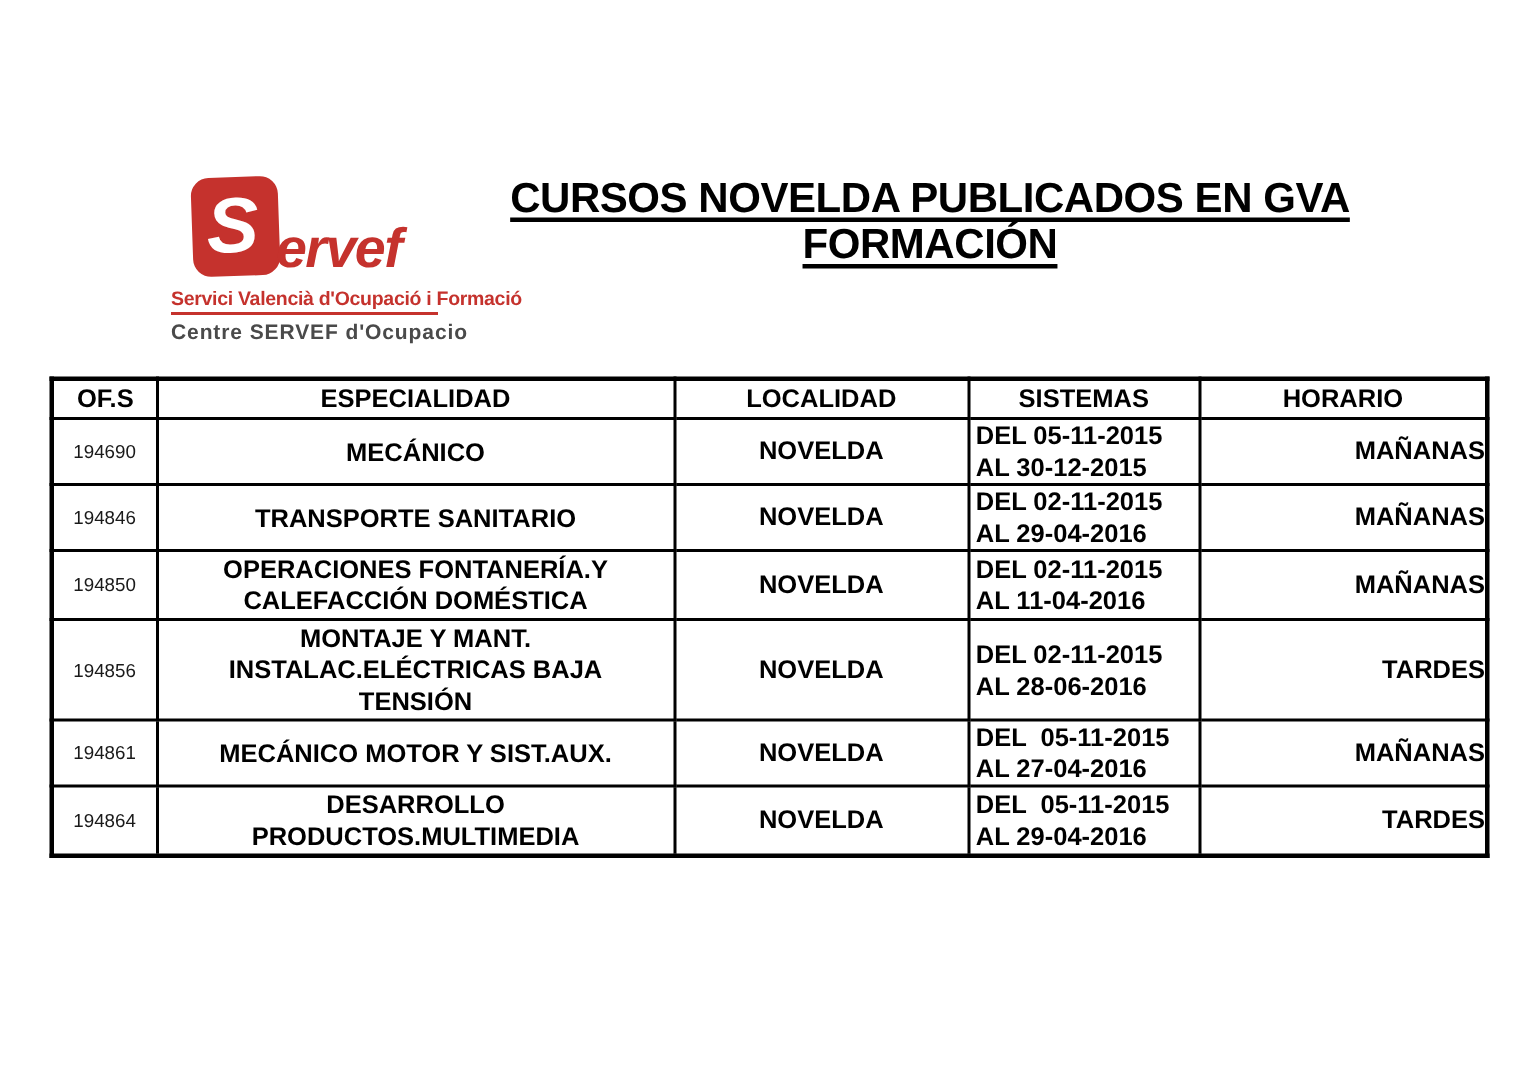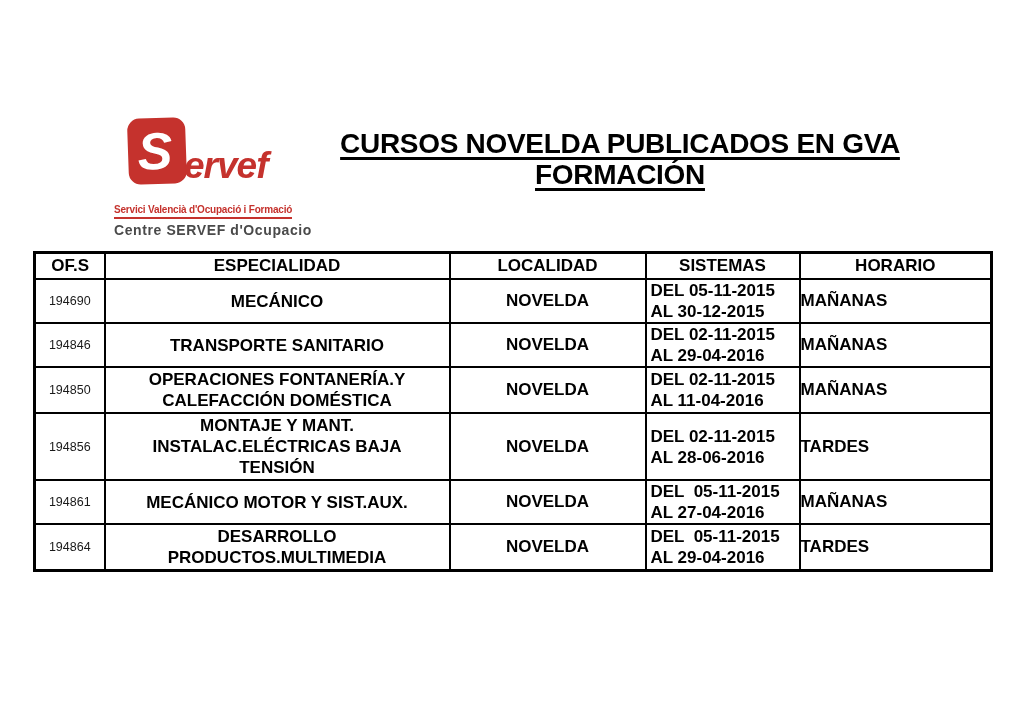--- a/index.html
+++ b/index.html
@@ -28,36 +28,36 @@
   .s-blob span {
     color: #ffffff; font-weight: bold; font-style: italic;
     font-size: 52px; line-height: 1; padding-right: 4px;
   }
   .brand-rest {
     position: absolute; left: 70px; bottom: 4px;
     color: #c5322d; font-weight: bold; font-style: italic;
     font-size: 37px; letter-spacing: -1px; line-height: 1;
   }
   .logo-tagline {
-    margin-top: 16px;
+    margin-top: 3px;
     color: #c5322d; font-weight: bold;
-    font-size: 10px; letter-spacing: -0.2px;
+    font-size: 13px; letter-spacing: -0.2px;
     white-space: nowrap;
   }
   .logo-rule { margin-top: 2px; height: 2px; background: #c5322d; width: 178px; }
   .logo-centre {
     margin-top: 3px;
     color: #4a4a4a; font-weight: bold;
     font-size: 14px; letter-spacing: 0.6px;
     white-space: nowrap;
   }
 
   
   .doc-title {
-    position: absolute; left: 300px; top: 128px; width: 640px;
+    position: absolute; left: 300px; top: 116px; width: 640px;
     text-align: center;
     font-weight: bold; font-size: 28px; line-height: 31px;
     letter-spacing: -0.3px;
   }
   .doc-title .tline {
     text-decoration: underline;
     text-decoration-thickness: 3px;
     text-underline-offset: 4px;
   }
 
@@ -94,21 +94,21 @@
     text-align: center; vertical-align: middle;
   }
   td.c-dur {
     font-size: 17px; font-weight: bold;
     text-align: left; vertical-align: middle;
     padding-left: 4px;
     white-space: pre-wrap; line-height: 21px;
   }
   td.c-hor {
     font-size: 17px; font-weight: bold;
-    text-align: left; vertical-align: middle;
+    text-align: right; vertical-align: middle;
   }
 </style>
 </head>
 <body>
 
 <div class="page">
 
   <div class="logo">
     <div class="logo-top">
       <div class="s-blob">

